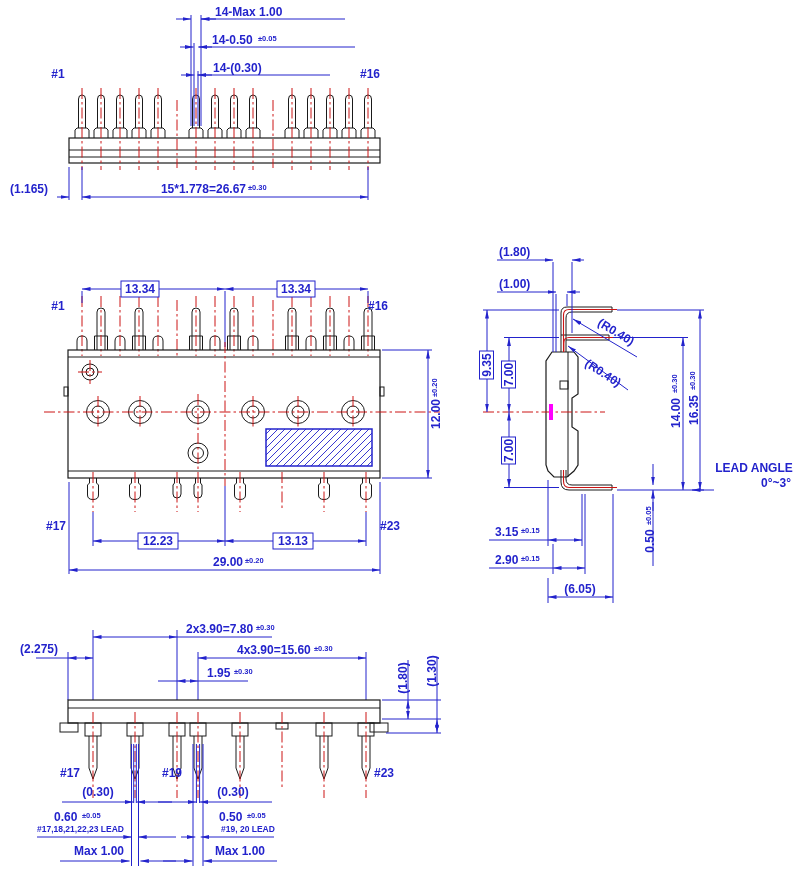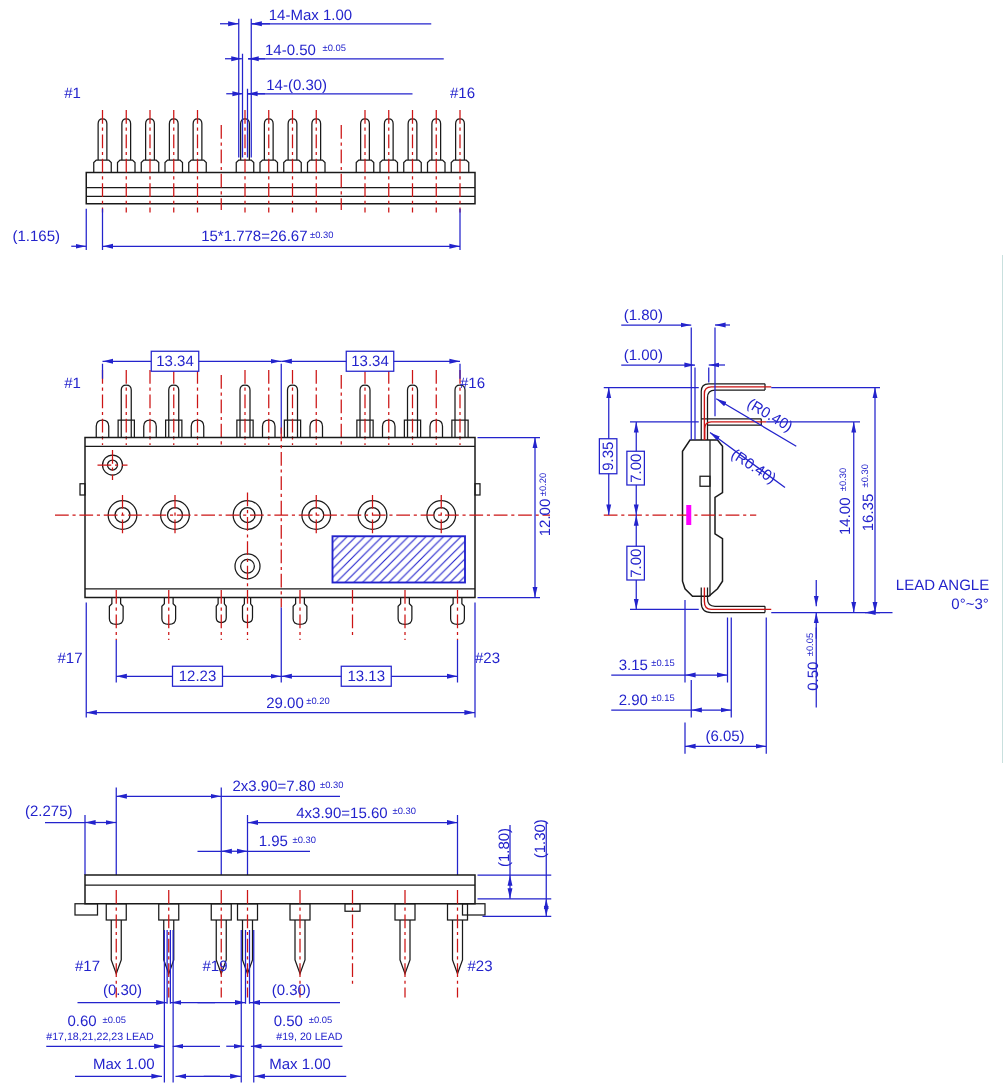--- a/index.html
+++ b/index.html
@@ -1,16 +1,16 @@
 <!DOCTYPE html>
 <html style="--outline: #1a1a1a; --dim: #2323cc; --center: #cc1414; --magenta: #ff00ff;"><head>
 <meta charset="utf-8">
 <style>
   html,body{margin:0;padding:0;background:#fff;}
-  #stage{position:relative;width:802px;height:872px;background:#0f766e;overflow:hidden;}
+  #stage{position:relative;width:802px;height:872px;background:#4d7c0f;overflow:hidden;font-weight:bold;}
   svg{position:absolute;left:0;top:0;}
   .outline{stroke:var(--outline);fill:none;stroke-width:1.2;}
   .thin{stroke-width:1;}
   .dim{stroke:var(--dim);fill:none;stroke-width:1;}
   .cl{stroke:var(--center);fill:none;stroke-width:1;stroke-dasharray:11 3 2.5 3;}
   .rl{stroke:var(--center);fill:none;stroke-width:1.1;}
   .arrfill{fill:var(--dim);}
   .hline{stroke:var(--dim);stroke-width:0.9;}
   text{font-family:"Liberation Sans","DejaVu Sans",sans-serif;}
   .lbl{font-size:12px;fill:var(--dim);}

